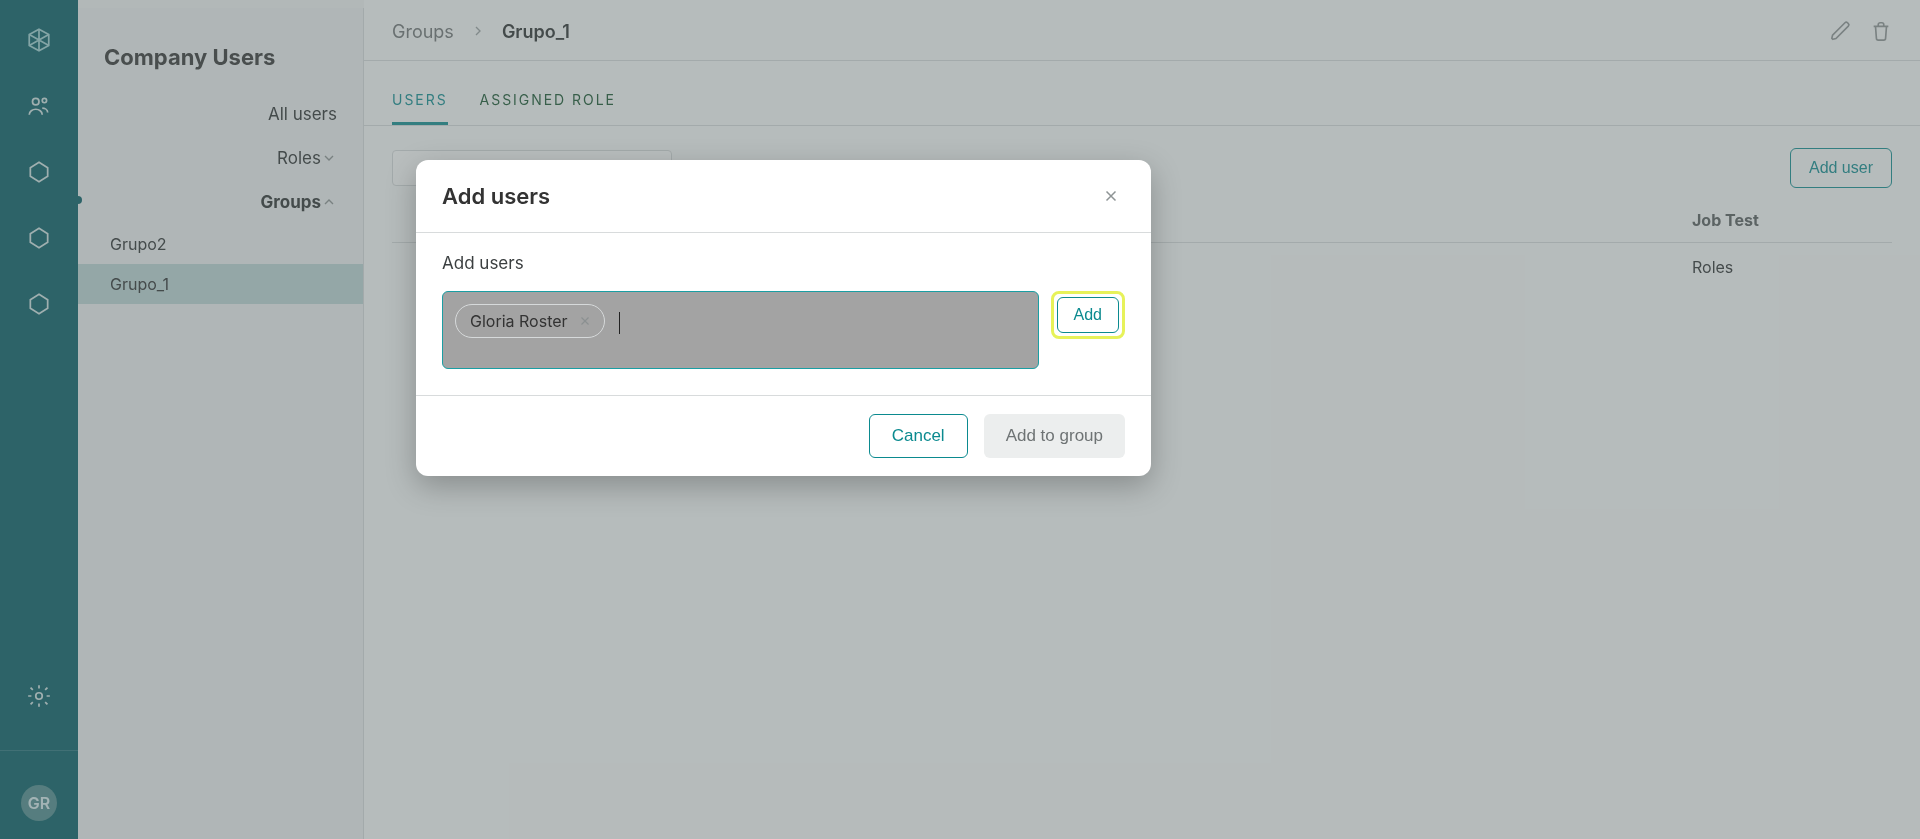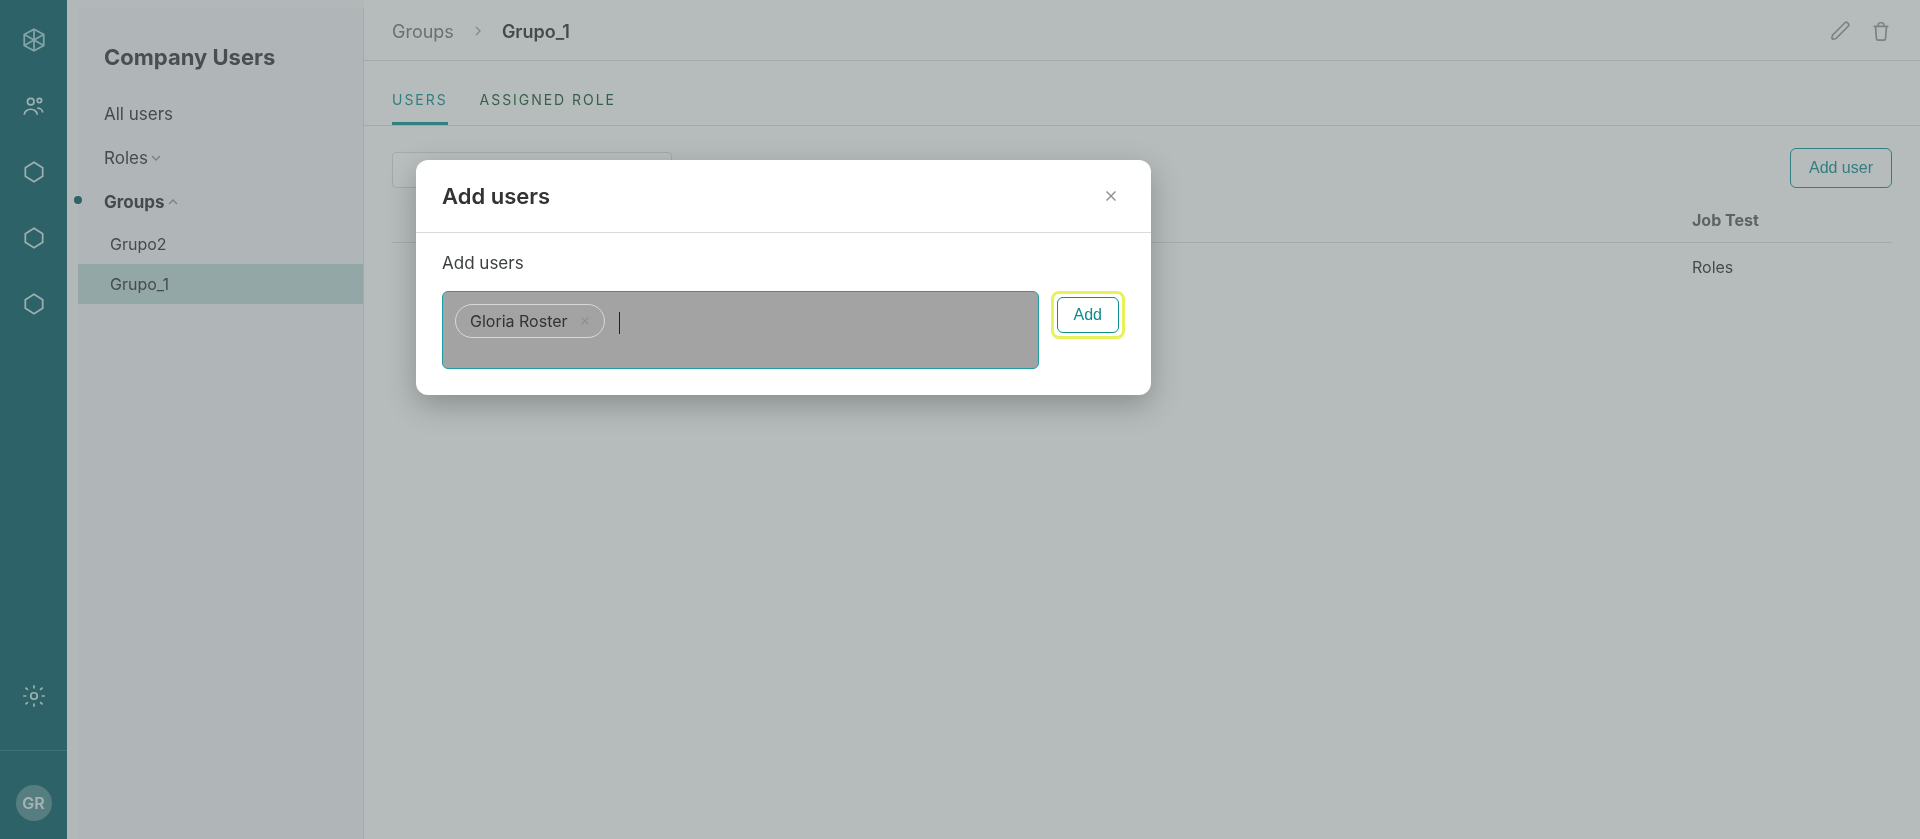--- a/index.html
+++ b/index.html
@@ -18,40 +18,40 @@
   html,body{margin:0;padding:0;height:100%;}
   body{
     font-family:Inter,Segoe UI,Roboto,Arial,sans-serif;
     color:var(--ink);
     background:#f3f5f5;
   }
   .app{width:1920px;height:839px;position:relative;overflow:hidden}
 
   
   .rail{
-    position:absolute;left:0;top:0;width:67px;height:100%;
+    position:absolute;left:0;top:0;width:78px;height:100%;
     background:var(--teal-900);
     display:flex;flex-direction:column;align-items:center;
     padding-top:20px;gap:26px;z-index:3;
   }
   .rail .rail-item{width:40px;height:40px;display:flex;align-items:center;justify-content:center;border-radius:8px;color:#cfe3e4}
   .rail .rail-item svg{width:26px;height:26px}
   .rail .active-dot{position:absolute;left:74px;top:196px;width:8px;height:8px;border-radius:50%;background:var(--teal-900)}
   .rail .spacer{flex:1}
   .rail .sep{width:100%;height:1px;background:rgba(255,255,255,.15);margin:8px 0}
   .rail .avatar{width:36px;height:36px;border-radius:50%;background:#4c898c;color:#d7ecee;display:flex;align-items:center;justify-content:center;font-weight:600;margin-bottom:18px}
 
   
   .sidebar{
     position:absolute;left:78px;top:8px;width:286px;height:100%;
     background:var(--sidebar);border-right:1px solid var(--border);
     padding:26px 0 0 0;z-index:2;
   }
   .sidebar h1{font-size:22px;font-weight:700;margin:10px 26px 22px 26px}
-  .side-link{display:flex;align-items:center;justify-content:flex-start;padding:12px 26px;color:#2b2e2f;font-size:17px}
+  .side-link{display:flex;align-items:center;justify-content:flex-end;padding:12px 26px;color:#2b2e2f;font-size:17px}
   .side-link .chev{color:#8b9091}
   .side-link.group{font-weight:700}
   .side-sub{padding:10px 26px 10px 32px;color:#2b2e2f}
   .side-sub.active{background:#bcd5d5}
 
   
   .main{
     position:absolute;left:364px;top:0;right:0;height:100%;
     background:#fafbfb;z-index:1;
   }
@@ -59,21 +59,21 @@
   .crumb{font-size:18px;color:#6e7273}
   .crumb.current{color:#2b2e2f;font-weight:600}
   .crumbs .sep-icn{color:#9aa0a1}
   .crumbs .actions{margin-left:auto;display:flex;gap:18px;color:#8d9293}
   .crumbs .actions svg{width:22px;height:22px}
 
   .tabs{display:flex;gap:32px;padding:22px 28px 0 28px;border-bottom:1px solid var(--border)}
   .tab{padding:8px 0 14px 0;color:#14532d;letter-spacing:.14em;font-size:14px}
   .tab.active{color:var(--teal-600);border-bottom:3px solid var(--teal-600)}
 
-  .toolbar{display:flex;align-items:flex-end;gap:16px;padding:22px 28px 10px 28px}
+  .toolbar{display:flex;align-items:center;gap:16px;padding:22px 28px 10px 28px}
   .search{flex:0 0 280px}
   .search .box{height:36px;border:1px solid var(--border);border-radius:4px;background:#fff}
   .spacer-h{flex:1}
   .btn{border:1px solid var(--teal-600);color:var(--teal-600);background:transparent;border-radius:6px;padding:10px 18px;font-size:16px}
 
   .table{padding:0 28px}
   .thead{display:flex;border-bottom:1px solid var(--border);color:#54595a;font-weight:700;padding:12px 0}
   .thead .col{width:200px}
   .thead .col:first-child{flex:1}
   .trow{display:flex;padding:14px 0;color:#2b2e2f}
@@ -250,15 +250,19 @@
                 </svg>
             </span>
           </span>
           <span class="caret"></span>
         </div>
         <span class="add-hl">
           <button class="btn-sm">Add</button>
         </span>
       </div>
     </div>
+    <footer class="dlg-foot">
+      <button class="btn-ghost">Cancel</button>
+      <button class="btn-muted">Add to group</button>
+    </footer>
   </section>
 
 </div>
 
 </body></html>

